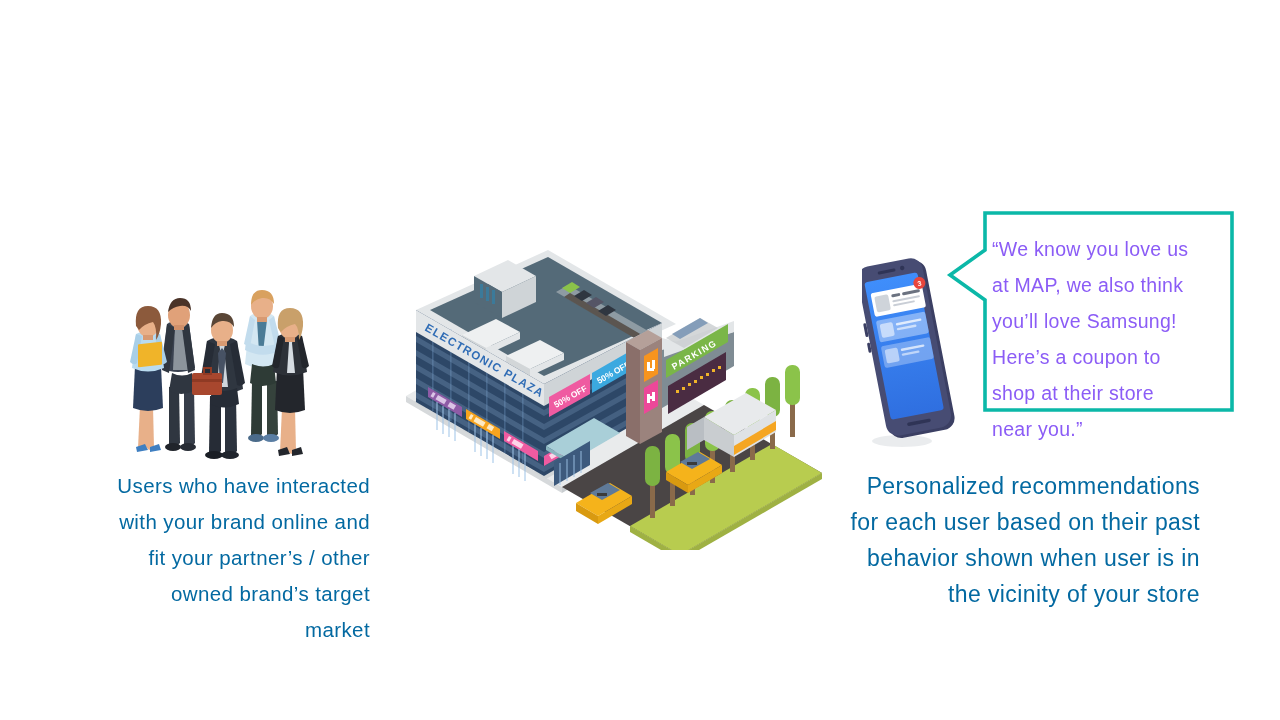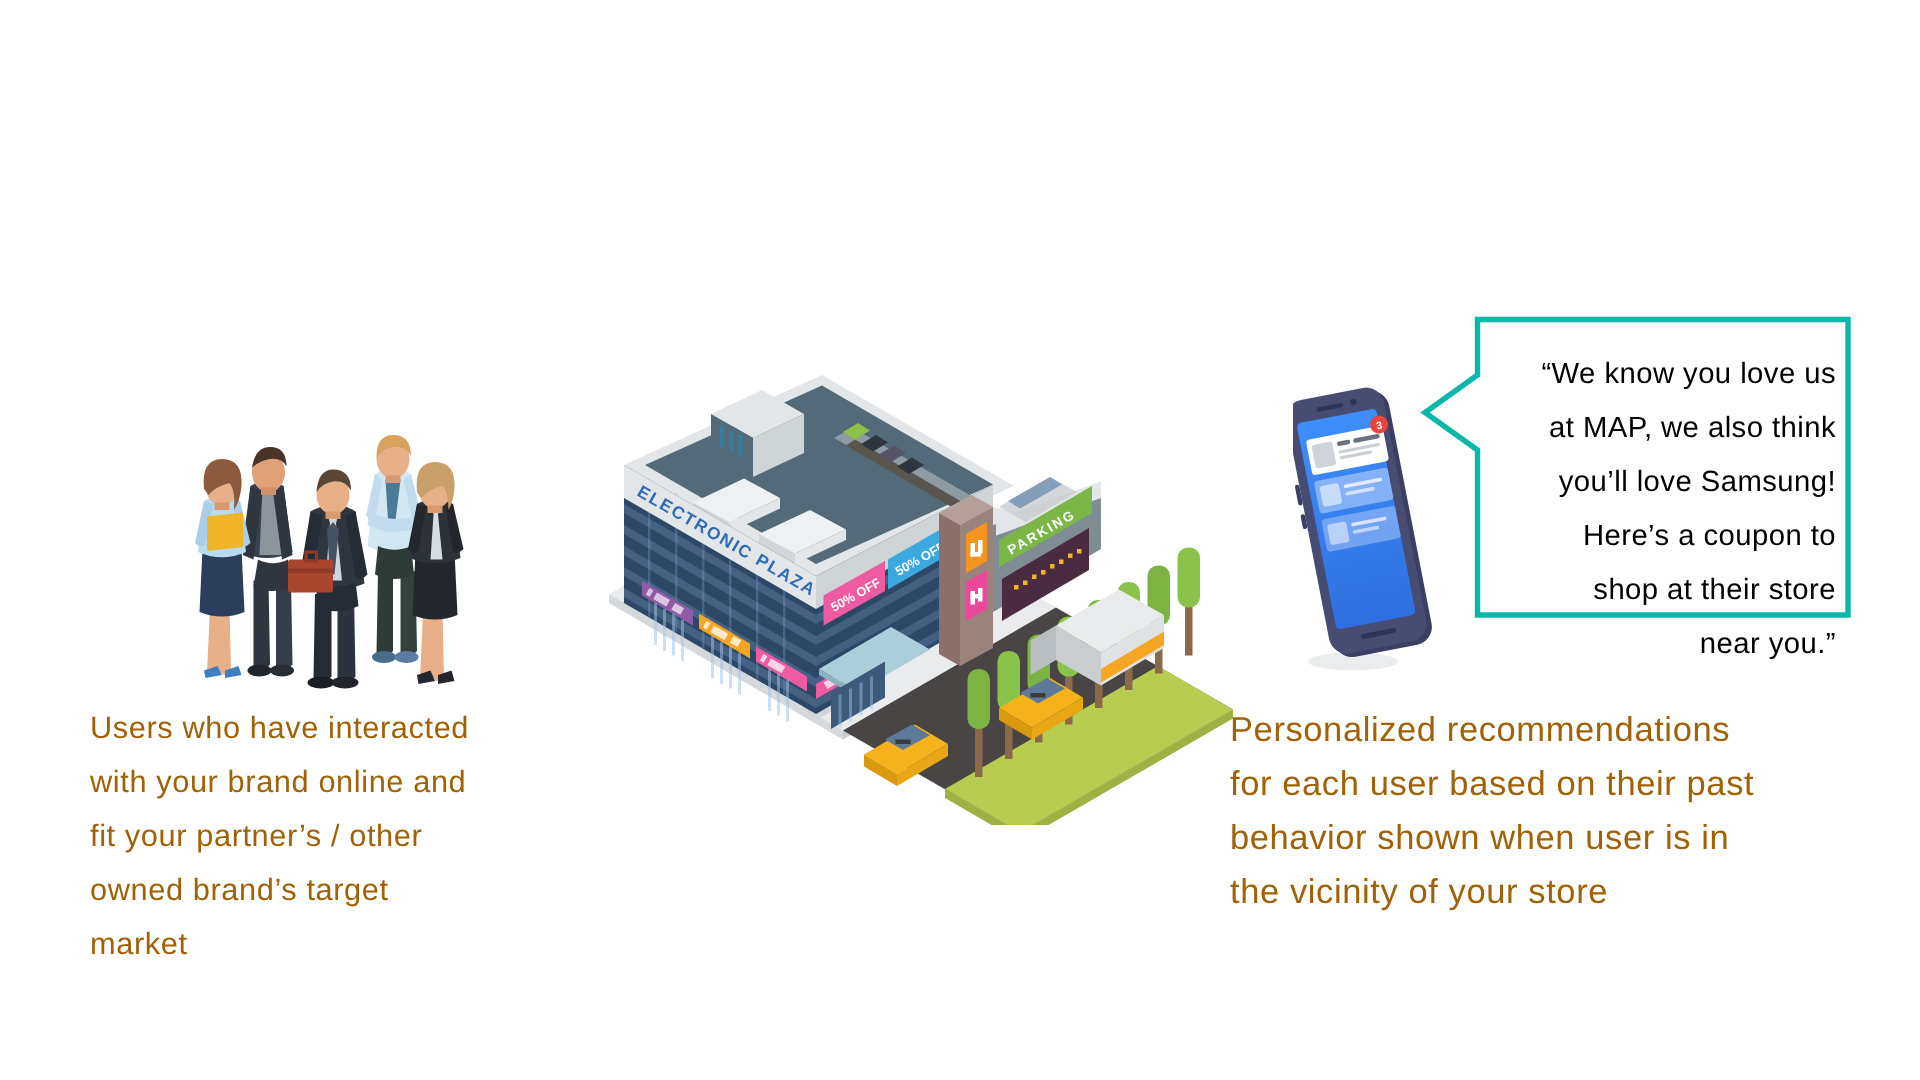--- a/index.html
+++ b/index.html
@@ -17,22 +17,22 @@
   }
   .slide {
     position: absolute;
     inset: 0;
     background: #ffffff;
   }
 
   
   .caption {
     position: absolute;
-    text-align: left;
-    color: #a16207;
+    text-align: right;
+    color: #0369a1;
     font-family: "Liberation Sans", sans-serif;
     font-weight: 300;
     letter-spacing: 0.4px;
     white-space: pre-line;
   }
   #caption-left {
     left: 60px;
     top: 468px;
     width: 310px;
     font-size: 20.5px;
@@ -57,22 +57,22 @@
   #speech-bubble svg {
     position: absolute;
     left: 0; top: 0;
     overflow: visible;
   }
   #bubble-text {
     position: absolute;
     left: 52px;
     top: 26px;
     width: 232px;
-    text-align: right;
-    color: #000000;
+    text-align: left;
+    color: #8b5cf6;
     font-family: "Liberation Sans", sans-serif;
     font-weight: 300;
     font-size: 19.5px;
     line-height: 36px;
     letter-spacing: 0.3px;
     white-space: pre-line;
   }
 
   
   #people-group {

